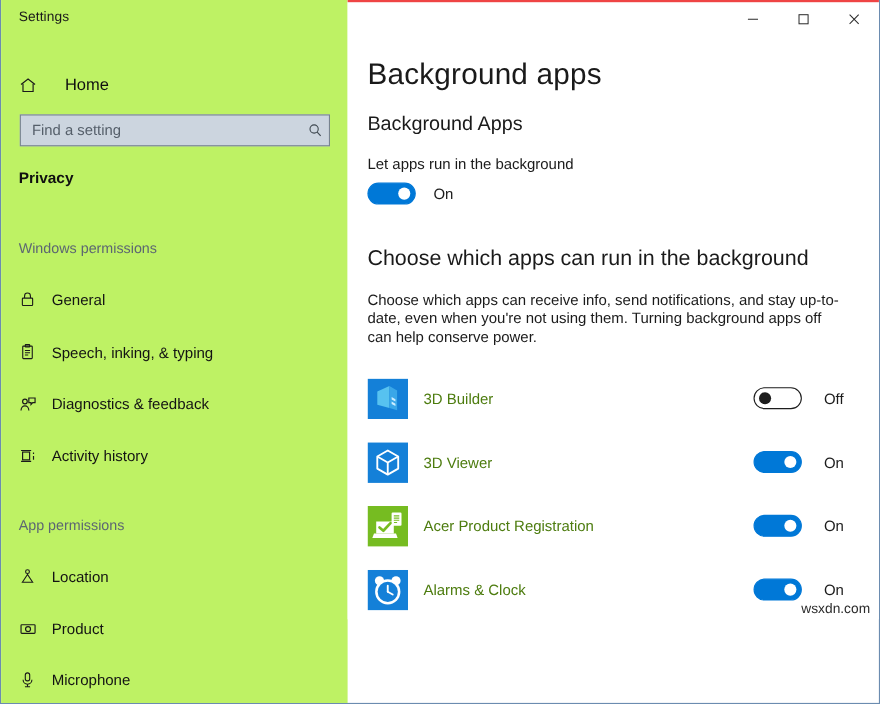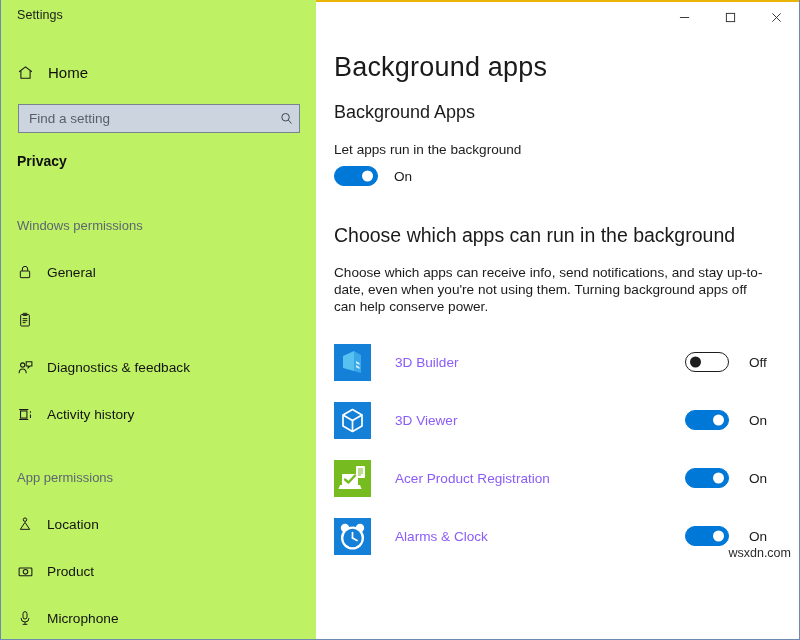--- a/index.html
+++ b/index.html
@@ -42,22 +42,22 @@
     top: 8px;
     font-size: 12.5px;
     color: #1b1b1b;
     letter-spacing: .1px;
   }
   .home-row {
     position: absolute;
     left: 14px;
     top: 58px;
     display: flex;
-    align-items: center;
-    gap: 13px;
+    align-items: flex-end;
+    gap: 24px;
     height: 28px;
   }
   .home-label {
     font-size: 15px;
     color: #101010;
   }
   .search-wrap {
     position: absolute;
     left: 17px;
     top: 104px;
@@ -124,21 +124,21 @@
     color: #131313;
     white-space: nowrap;
   }
 
   
   .content {
     flex: 1;
     height: 563px;
     background: #ffffff;
     box-sizing: border-box;
-    border-top: 2px solid #eab308;
+    border-top: 2px solid #ef4444;
     position: relative;
     overflow: hidden;
   }
   .titlebar {
     height: 32px;
     display: flex;
     justify-content: flex-end;
     align-items: flex-start;
   }
   .win-btn {
@@ -233,23 +233,23 @@
   .app-icon {
     width: 37px;
     height: 37px;
     flex: 0 0 37px;
     display: flex;
     align-items: center;
     justify-content: center;
     overflow: hidden;
   }
   .app-name {
-    margin-left: 24px;
+    margin-left: 14px;
     font-size: 13.6px;
-    color: #8b5cf6;
+    color: #4d7c0f;
     flex: 1;
     white-space: nowrap;
   }
   .app-toggle-wrap {
     display: flex;
     align-items: center;
     gap: 20px;
   }
   .app-toggle-wrap .toggle-state {
     width: 24px;
@@ -309,20 +309,21 @@
     <div class="nav-item" style="top:307px;">
       <span class="nav-icon">
         <svg width="16" height="16" viewBox="0 0 24 24" fill="none" stroke="#1a1a1a" stroke-width="1.5">
           <rect x="5.5" y="4" width="13" height="17" rx="1"></rect>
           <rect x="9" y="2" width="6" height="3.2" rx="0.6"></rect>
           <line x1="8.5" y1="10" x2="15.5" y2="10"></line>
           <line x1="8.5" y1="13" x2="15.5" y2="13"></line>
           <line x1="8.5" y1="16" x2="13" y2="16"></line>
         </svg>
       </span>
+      <span class="nav-label">Speech, inking, &amp; typing</span>
     </div>
 
     <div class="nav-item" style="top:354px;">
       <span class="nav-icon">
         <svg width="17" height="17" viewBox="0 0 24 24" fill="none" stroke="#1a1a1a" stroke-width="1.5">
           <circle cx="8" cy="8.5" r="3"></circle>
           <path d="M3 20 c0-3.6 2.3-6 5-6 s5 2.4 5 6"></path>
           <path d="M13 4 h8 v6 h-3 l-2.2 2.4 V10 H13 Z"></path>
         </svg>
       </span>

